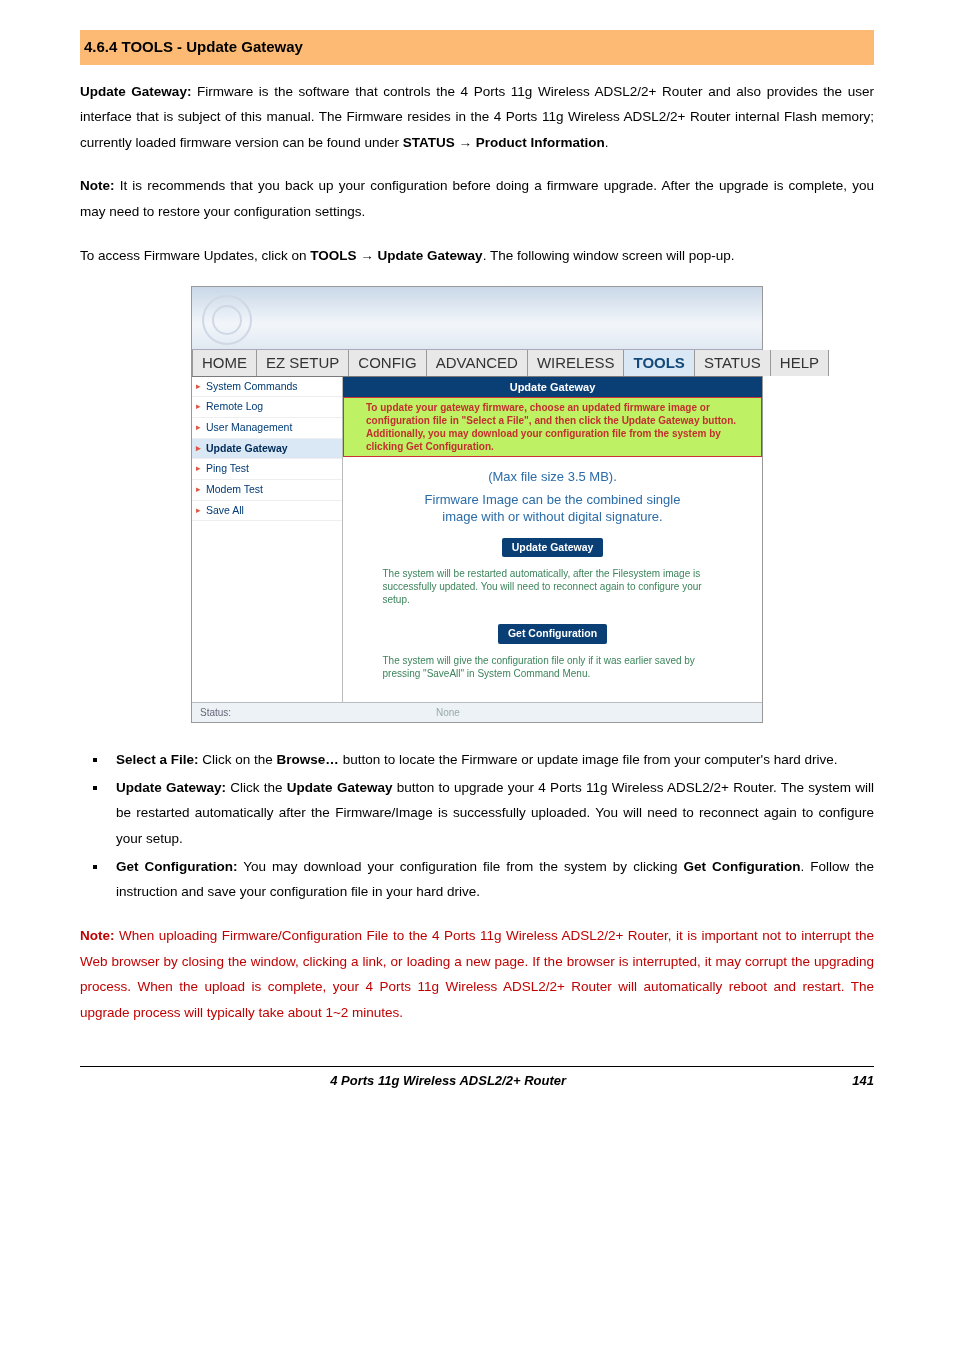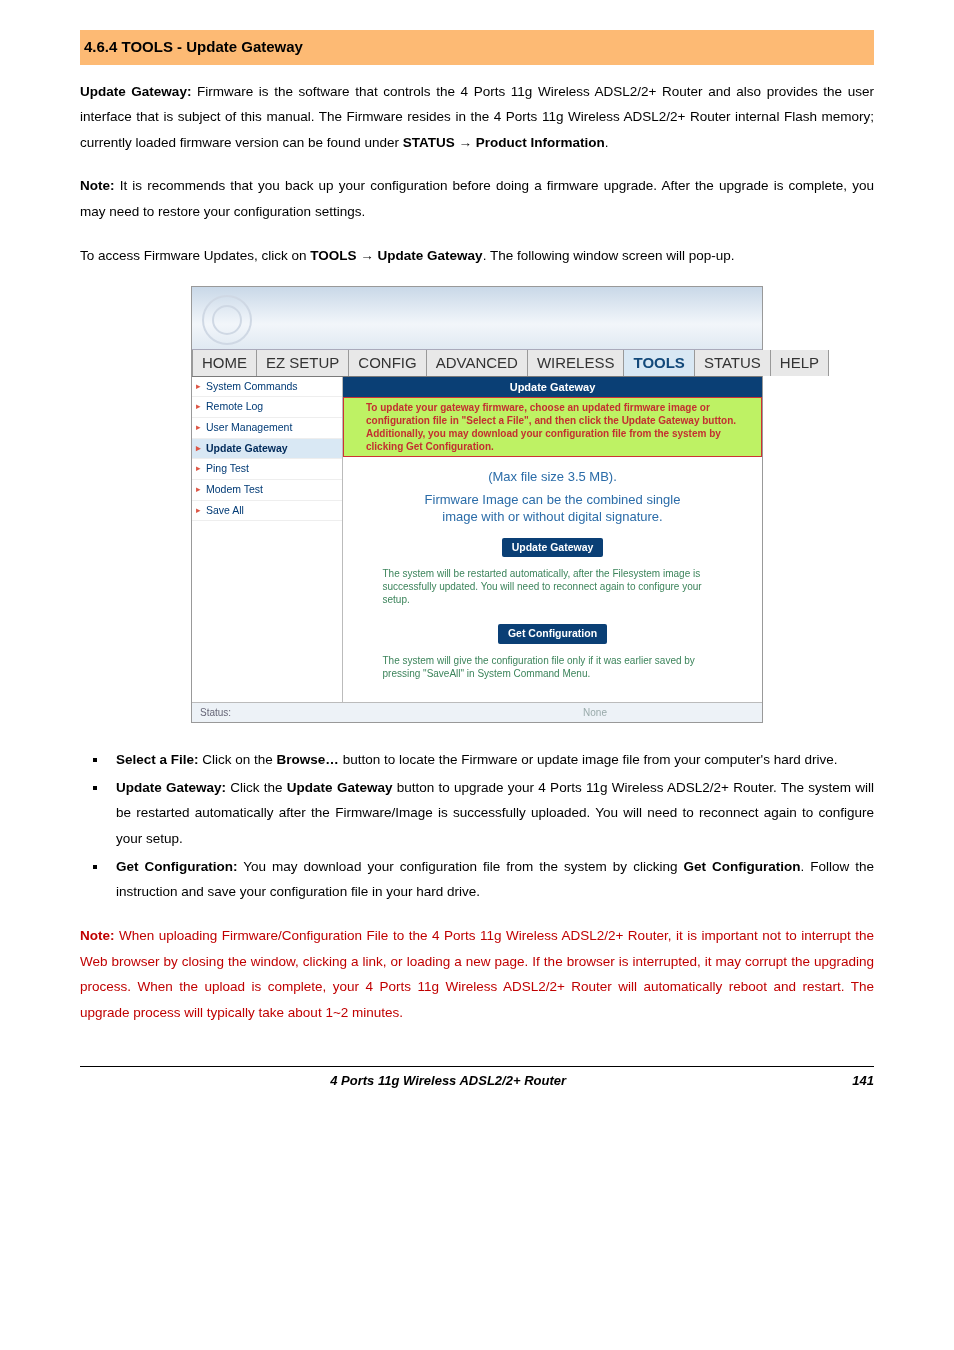--- a/index.html
+++ b/index.html
@@ -205,21 +205,21 @@
   }
   .statusbar {
     border-top:1px solid #bbb;
     background:#edf2f7;
     font-size:10px;
     color:#667;
     padding:3px 8px;
     display:flex;
   }
   .statusbar .sl { width:146px;}
-  .statusbar .sv { flex:1; color:#9aa; text-align:center; padding-left: 90px;}
+  .statusbar .sv { flex:1; color:#9aa; text-align:left; padding-left: 90px;}
 
   .footer {
     border-top: 1px solid #000;
     margin-top: 40px;
     padding-top: 2px;
     display: flex;
     justify-content: space-between;
     font-style: italic;
     font-weight: bold;
     font-size: 13px;

